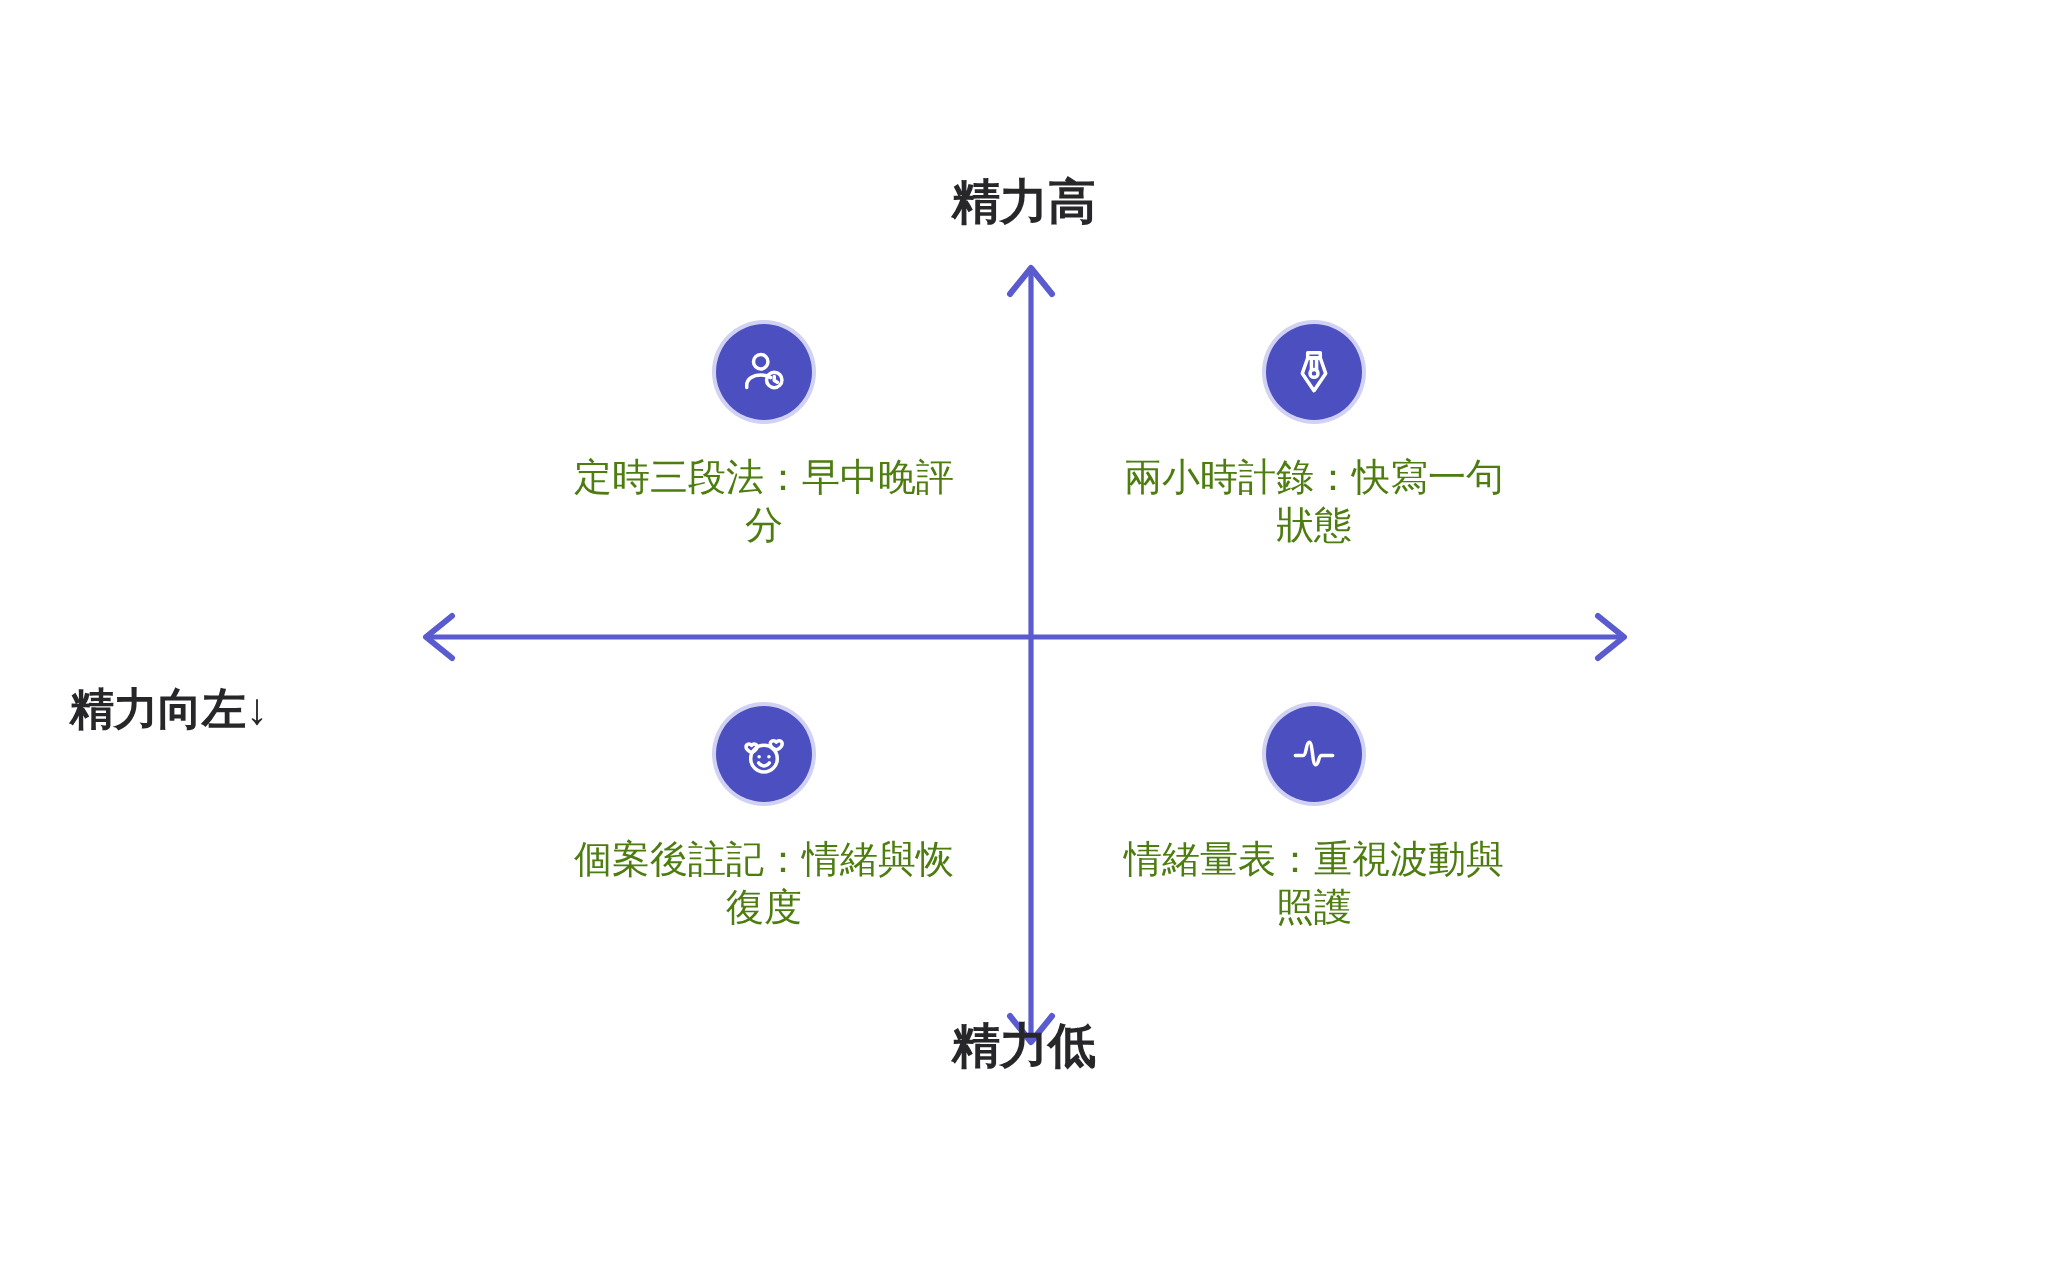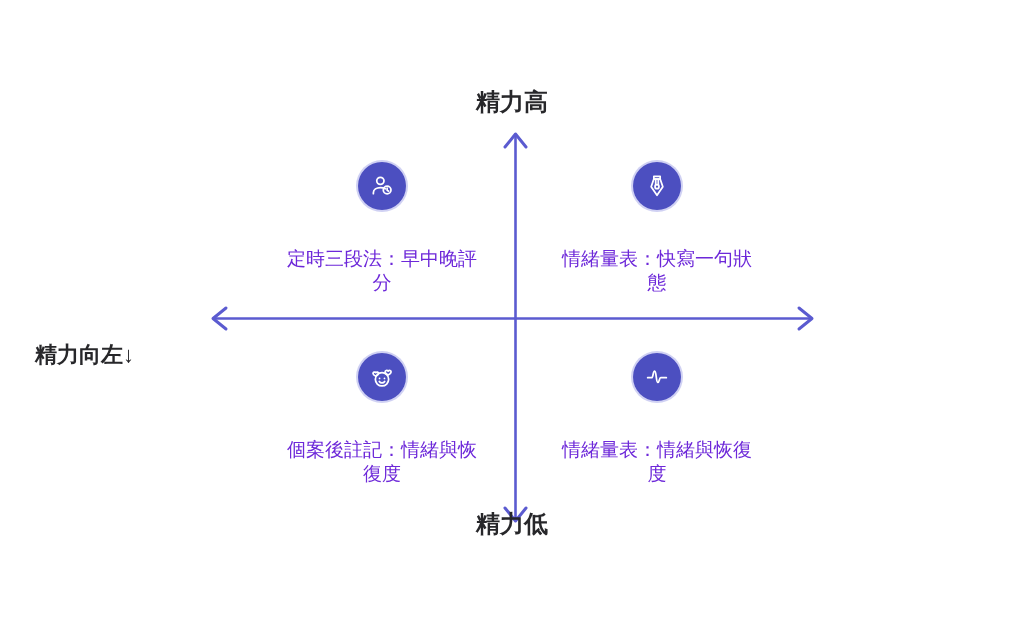--- a/index.html
+++ b/index.html
@@ -64,24 +64,24 @@
   .icon-circle svg {
     width: 28px; height: 28px;
     stroke: #ffffff;
     fill: none;
     stroke-width: 1.5;
     stroke-linecap: round;
     stroke-linejoin: round;
   }
 
   .quad-caption {
-    margin-top: 37px;
+    margin-top: 18px;
     font-size: 19px;
     line-height: 24px;
-    color: #6d28d9;
+    color: #4d7c0f;
     text-align: center;
     word-break: break-all;
   }
 </style>
 </head>
 <body>
 
 <div id="canvas">
 
   <svg class="axes" viewBox="0 0 1024 640" aria-hidden="true">
@@ -112,21 +112,21 @@
   <div id="quad-top-right" class="quad-item">
     <div class="icon-circle">
       <svg viewBox="0 0 24 24">
         <rect x="9.3" y="3.8" width="5.4" height="2.2"></rect>
         <path d="M9.3 6 L7 12.6 L12 20 L17 12.6 L14.7 6 Z"></path>
         <circle cx="12" cy="12.6" r="1.7"></circle>
         <path d="M10.9 6 v4.9"></path>
         <path d="M13.1 6 v4.9"></path>
       </svg>
     </div>
-    <div class="quad-caption">情緒量表：快寫一句狀態</div>
+    <div class="quad-caption">兩小時計錄：快寫一句狀態</div>
   </div>
 
   <div id="quad-bottom-left" class="quad-item">
     <div class="icon-circle">
       <svg viewBox="0 0 24 24">
         <circle cx="12" cy="14" r="5.7"></circle>
         <path d="M9.9 13.2 h0.02"></path>
         <path d="M14.1 13.2 h0.02"></path>
         <path d="M9.7 15.8 c0.6 0.9 1.4 1.3 2.3 1.3 s1.7-0.4 2.3-1.3"></path>
         <path d="M6.7 8.3 c-0.9-1-2.4-0.5-2.4 0.7 0 0.9 1.2 1.8 2.4 2.4 1.1-0.6 2.3-1.5 2.3-2.4 0-1.2-1.4-1.7-2.3-0.7 Z"></path>
@@ -135,16 +135,16 @@
     </div>
     <div class="quad-caption">個案後註記：情緒與恢復度</div>
   </div>
 
   <div id="quad-bottom-right" class="quad-item">
     <div class="icon-circle">
       <svg viewBox="0 0 24 24">
         <path d="M4 12.6 h3.4 c1.4 0 1.1-5.6 2.6-5.6 s1.2 9.6 2.7 9.6 1.1-4 2.5-4 H20"></path>
       </svg>
     </div>
-    <div class="quad-caption">情緒量表：情緒與恢復度</div>
+    <div class="quad-caption">情緒量表：重視波動與照護</div>
   </div>
 
 </div>
 
 </body></html>

